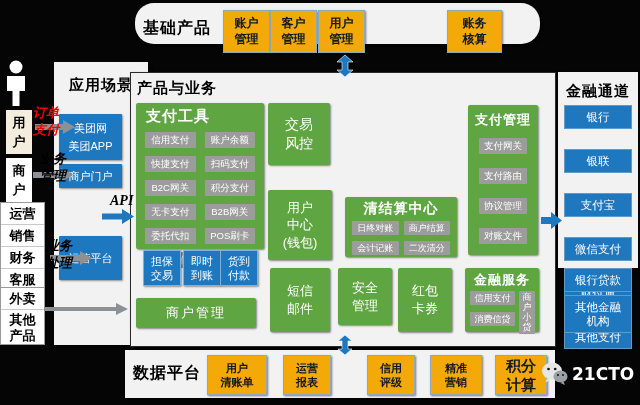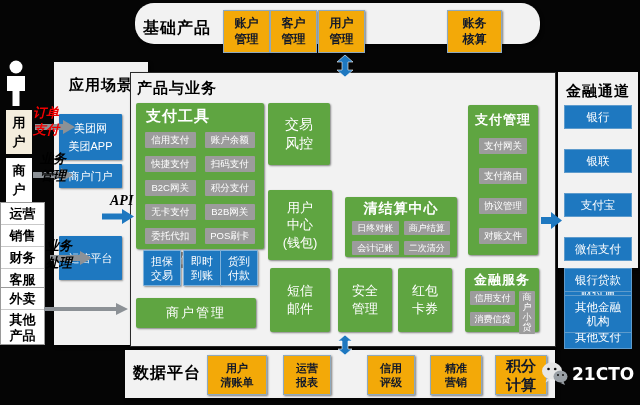--- a/index.html
+++ b/index.html
@@ -187,21 +187,21 @@
       <div class="cl-grid">
         <div class="chip">日终对账</div>
         <div class="chip">商户结算</div>
         <div class="chip">会计记账</div>
         <div class="chip">二次清分</div>
       </div>
     </div>
 
     <div class="gbox gcenter pre" style="left:139px;top:195px;width:60px;height:64px;">短信
 邮件</div>
-    <div class="gbox gcenter pre" style="left:207px;top:195px;width:54px;height:64px;text-align:center;">安全
+    <div class="gbox gcenter pre" style="left:207px;top:195px;width:54px;height:57px;text-align:center;">安全
 管理</div>
     <div class="gbox gcenter pre" style="left:267px;top:195px;width:54px;height:64px;">红包
 卡券</div>
 
     <div class="gbox" style="left:337px;top:32px;width:70px;height:150px;">
       <div class="gtitle-c" style="padding-top:6px;">支付管理</div>
       <div class="pm-col">
         <div class="chip">支付网关</div>
         <div class="chip">支付路由</div>
         <div class="chip">协议管理</div>

